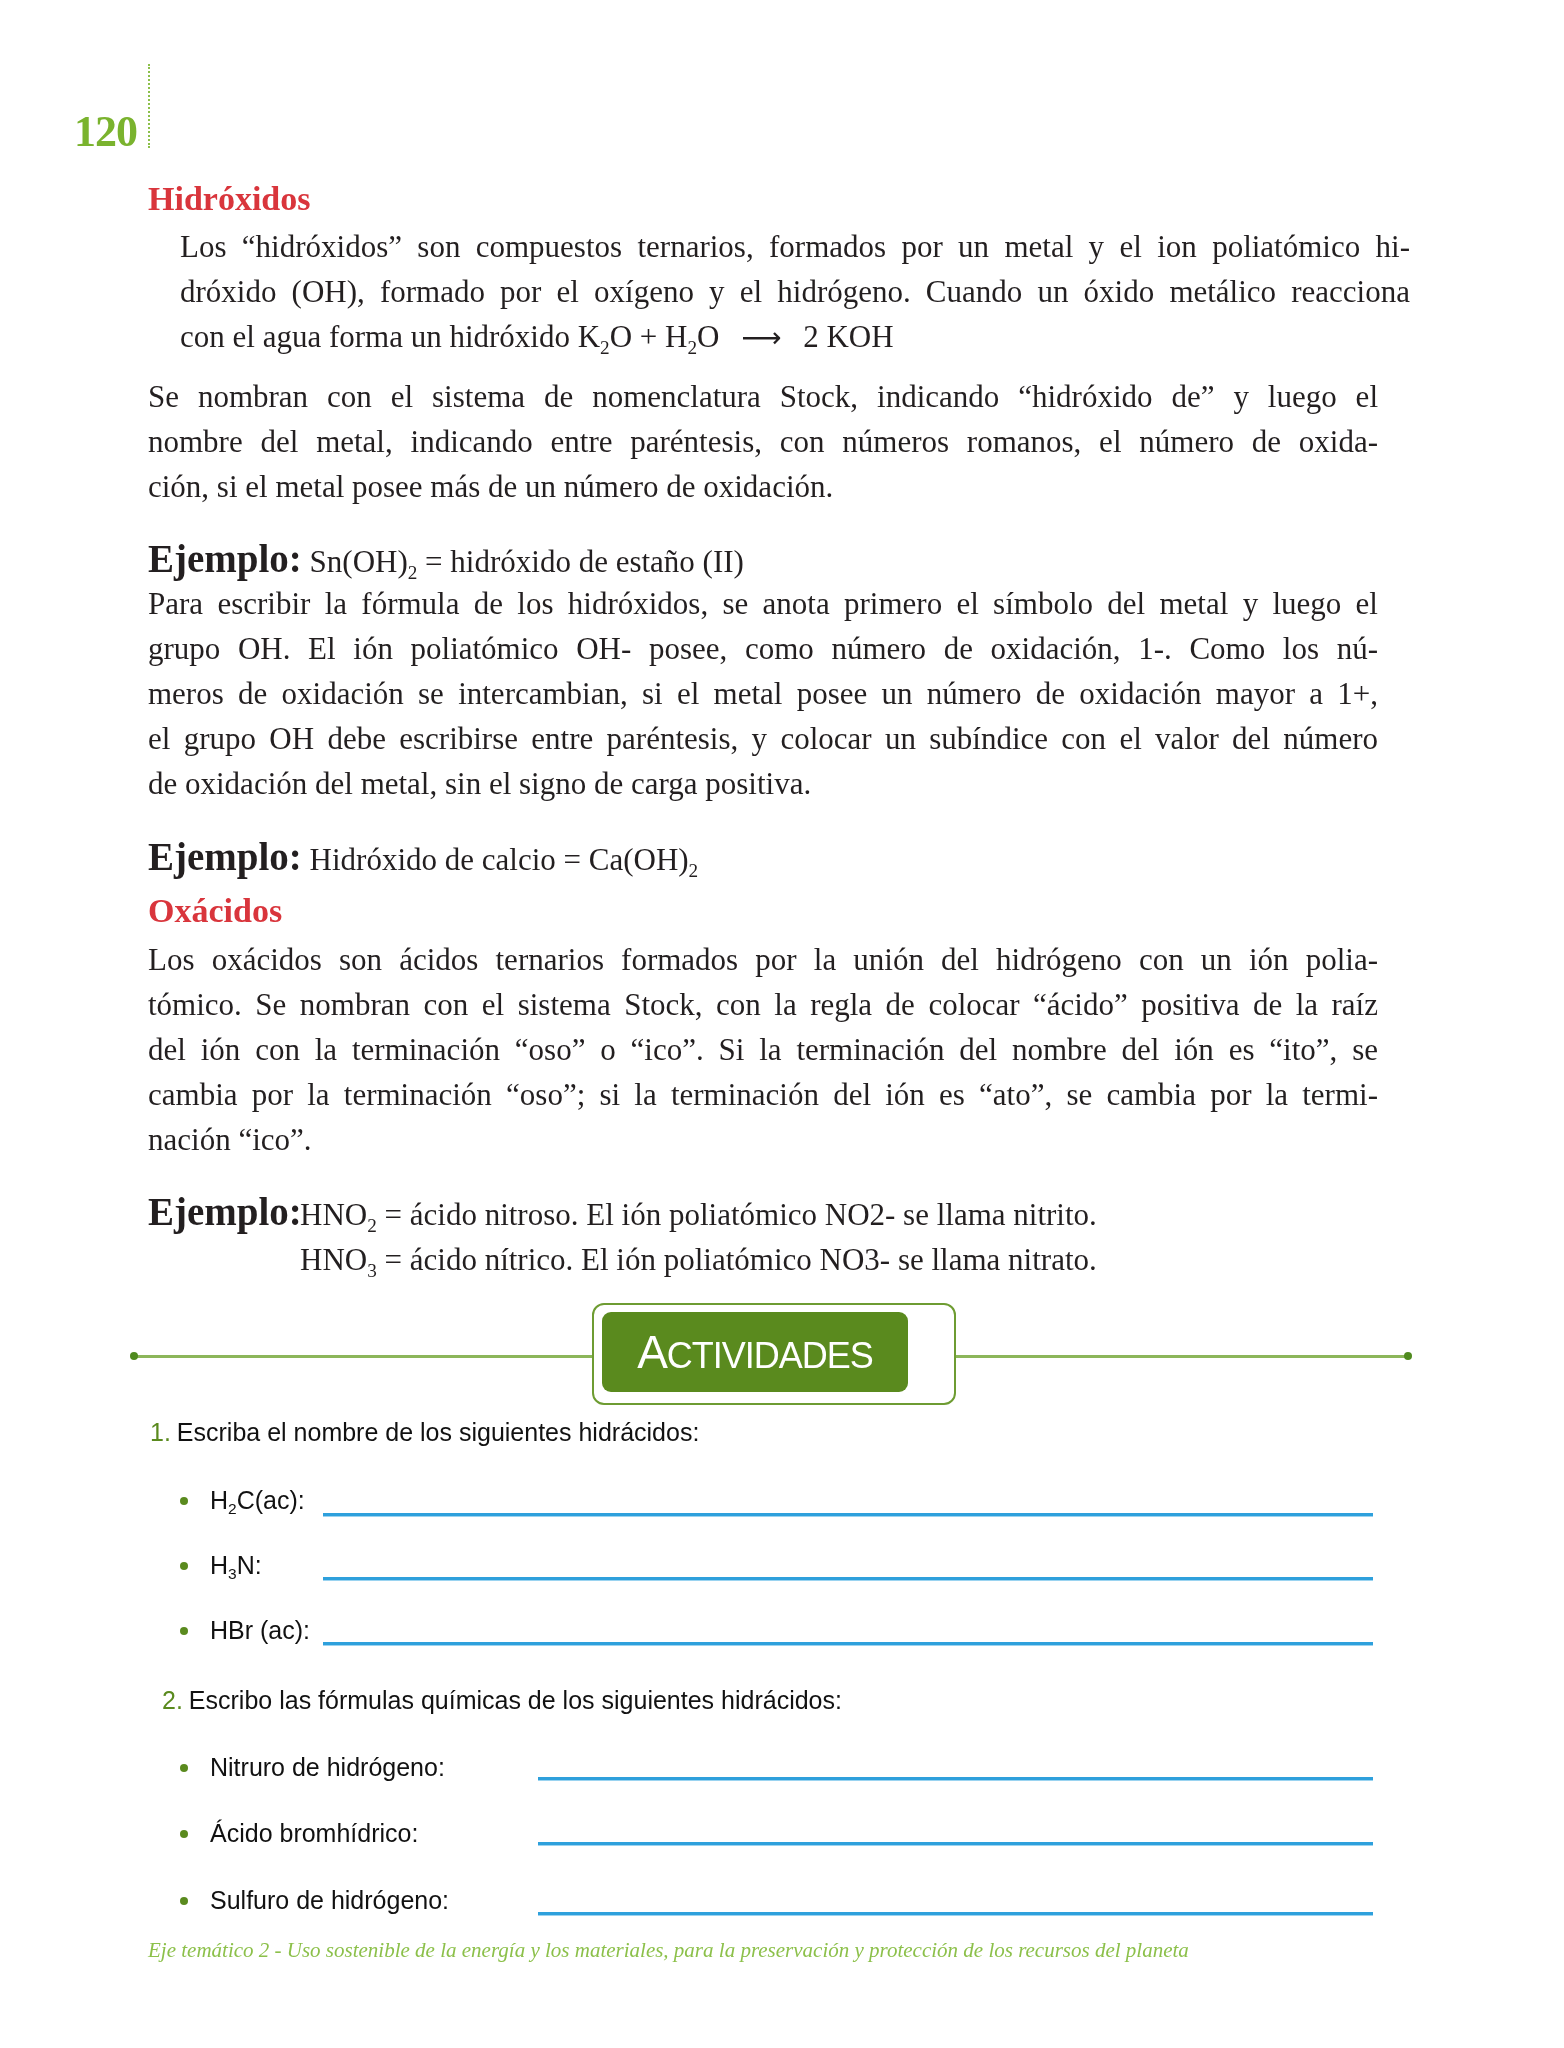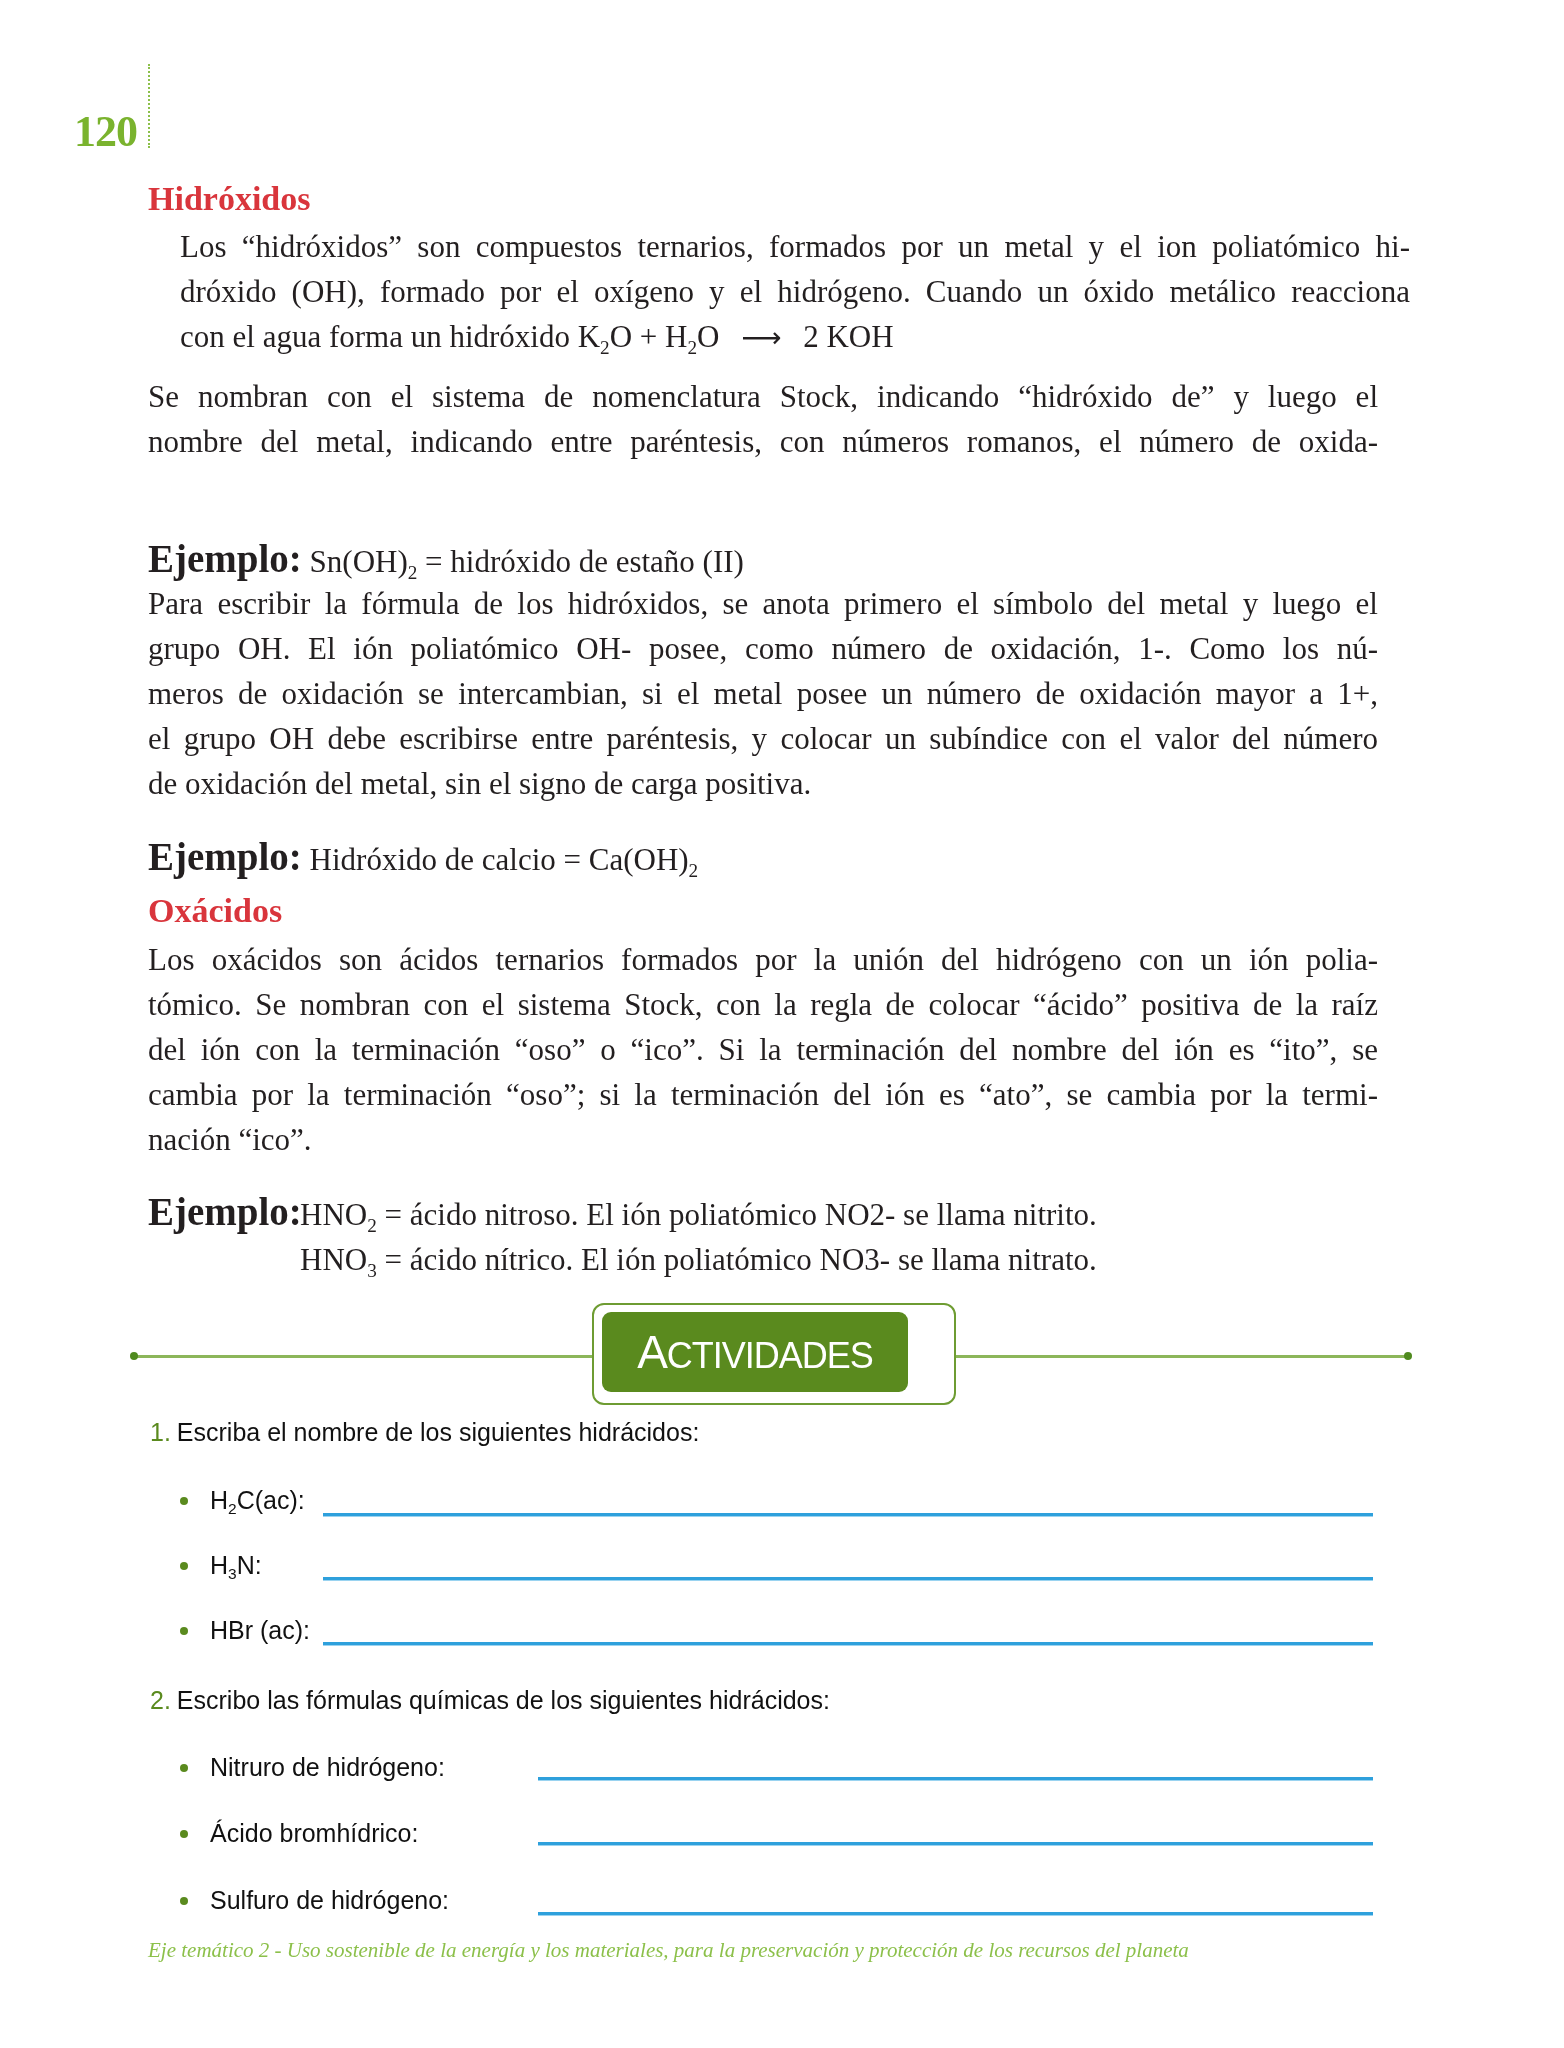--- a/index.html
+++ b/index.html
@@ -47,20 +47,21 @@
       <span>H</span><sub>2</sub><span>O</span>
       <span class="arrow">⟶</span>
       <span>2 KOH</span>
     </span>
   </span>
 </div>
 
 <div class="abs para" style="top:374px;">
   <span class="line">Se nombran con el sistema de nomenclatura Stock, indicando “hidróxido de” y luego el</span>
   <span class="line">nombre del metal, indicando entre paréntesis, con números romanos, el número de oxida-</span>
+  <span class="line last">ción, si el metal posee más de un número de oxidación.</span>
 </div>
 
 <div class="abs ex" style="top:536px;">
   <span class="ex-label">Ejemplo:</span>
   <span>Sn(OH)</span><sub>2</sub>
   <span>= hidróxido de estaño (II)</span>
 </div>
 
 <div class="abs para" style="top:581px;">
   <span class="line">Para escribir la fórmula de los hidróxidos, se anota primero el símbolo del metal y luego el</span>
@@ -119,21 +120,21 @@
   <span><span>H</span><sub>3</sub><span>N:</span></span>
 </div>
 <div class="abs ansline" style="left:323px; top:1577px; width:1050px;"></div>
 
 <div class="abs act act-item" style="top:1616px;align-items:center;">
   <span class="bullet"></span>
   <span><span>HBr (ac):</span><sub></sub><span></span></span>
 </div>
 <div class="abs ansline" style="left:323px; top:1642px; width:1050px;"></div>
 
-<div class="abs act act-q" style="top:1686px;">
+<div class="abs act act-q" style="top:1686px;margin-left:12px;">
   <span class="num">2.</span><span>Escribo las fórmulas químicas de los siguientes hidrácidos:</span>
 </div>
 
 <div class="abs act act-item" style="top:1753px;">
   <span class="bullet"></span>
   <span>Nitruro de hidrógeno:</span>
 </div>
 <div class="abs ansline" style="left:538px; top:1777px; width:835px;"></div>
 
 <div class="abs act act-item" style="top:1819px;">

